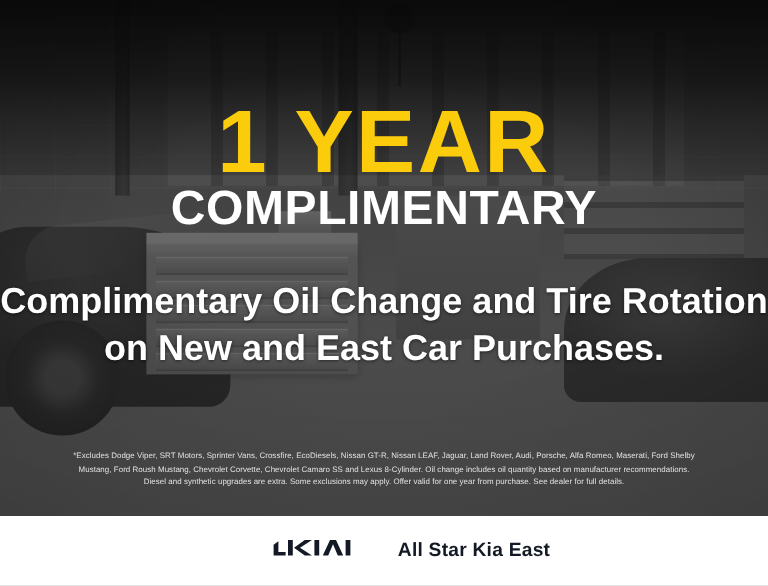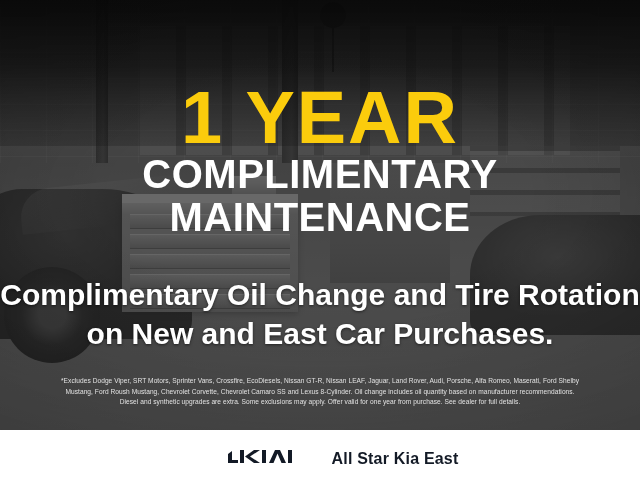--- a/index.html
+++ b/index.html
@@ -143,21 +143,20 @@
     <div class="grayify"></div>
     <div class="scrim"></div>
     <div class="flatten"></div>
     <div class="topdark"></div>
     <div class="vignette"></div>
   </div>
 
   <div class="copy">
     <div class="headline">1 YEAR</div>
     <div class="sub1">COMPLIMENTARY</div>
-    <div class="sub2">MAINTENANCE</div>
     <div class="rule"></div>
     <div class="tagline">
       <div>Complimentary Oil Change and Tire Rotation</div>
       <div>on New and East Car Purchases.</div>
     </div>
   </div>
 
   <div class="disclaimer">
     <div>*Excludes Dodge Viper, SRT Motors, Sprinter Vans, Crossfire, EcoDiesels, Nissan GT-R, Nissan LEAF, Jaguar, Land Rover, Audi, Porsche, Alfa Romeo, Maserati, Ford Shelby</div>
     <div>Mustang, Ford Roush Mustang, Chevrolet Corvette, Chevrolet Camaro SS and Lexus 8-Cylinder. Oil change includes oil quantity based on manufacturer recommendations.</div>

